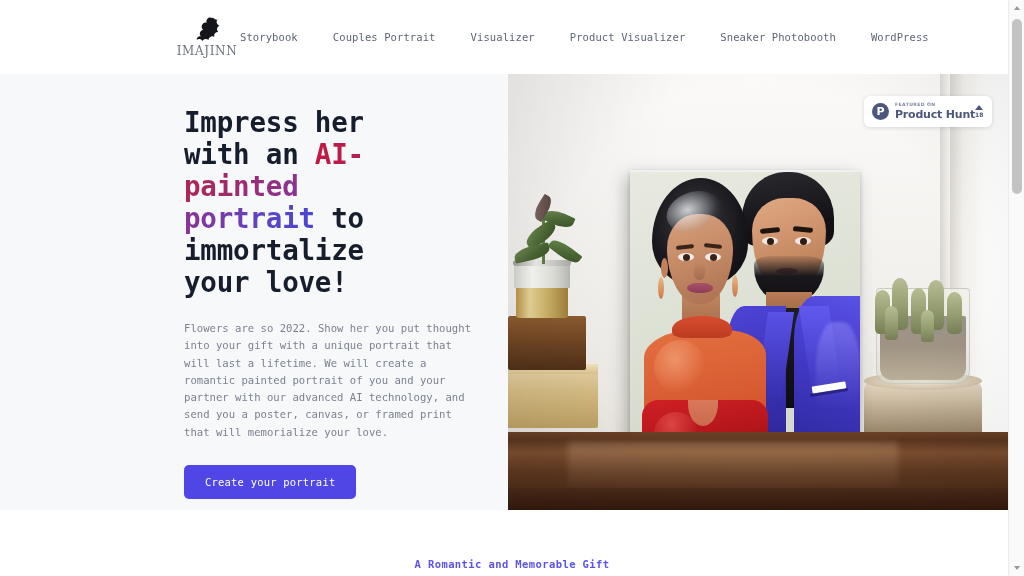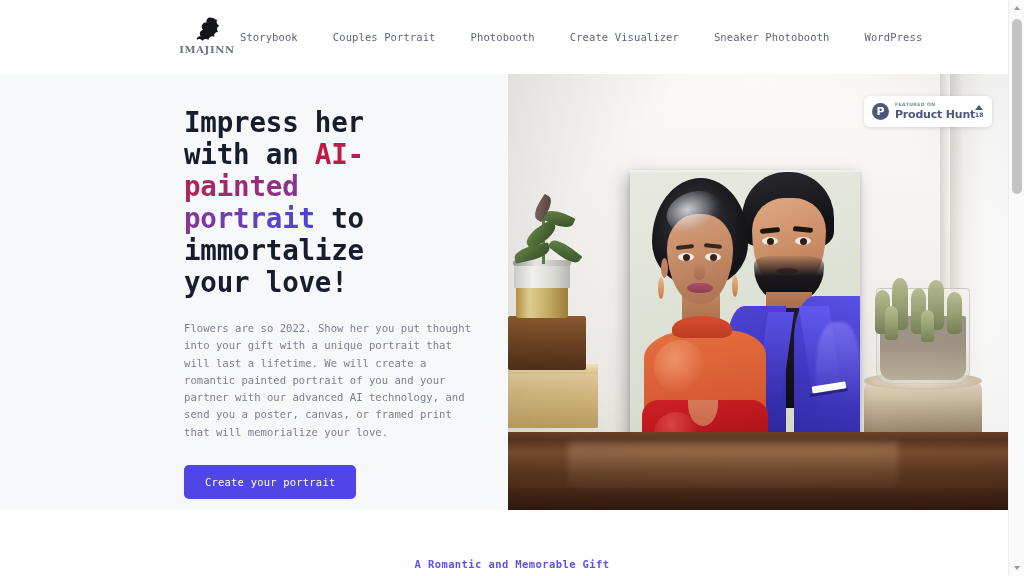--- a/index.html
+++ b/index.html
@@ -51,26 +51,25 @@
     justify-content: flex-start;
     cursor: pointer;
   }
   .brand-mark {
     width: 30px;
     height: 30px;
     display: block;
   }
   .brand-word {
     font-family: "DejaVu Serif", "Liberation Serif", serif;
-    font-size: 10px;
+    font-size: 12px;
     letter-spacing: 0.6px;
     color: #6d737d;
     margin-top: 0;
     white-space: nowrap;
-    font-weight: bold;
   }
 
   .nav {
     position: absolute;
     left: 240px;
     top: 0;
     height: 74px;
     display: flex;
     align-items: center;
     gap: 0;
@@ -557,22 +556,22 @@
         <svg class="brand-mark" viewBox="0 0 40 40">
           <path d="M27.5 5.5c-2.2-1.5-5.2-1.2-7 .9-1.3 1.5-1.6 3.4-1 5.1-2.1-.4-4.3.4-5.6 2.2-1.7 2.3-1.3 5.4.8 7.2-1.9.5-3.5 1.9-4.1 3.9-.5 1.7-.1 3.5 1 4.8-1.9-.2-3.8.7-4.8 2.4-.4.7-.6 1.4-.6 2.2 1.6-1.1 3.5-1.3 5.2-.6 1.1.5 2 1.3 2.5 2.4.9-1.6 2.5-2.6 4.3-2.7 1.4-.1 2.7.4 3.7 1.3.2-1.9 1.4-3.6 3.2-4.4 1.6-.7 3.4-.5 4.8.4-.7-1.8-.3-3.9 1.1-5.3 1.1-1.1 2.6-1.6 4-1.4-1.4-1.3-2-3.3-1.4-5.1.5-1.5 1.7-2.6 3.1-3.1-1.8-.6-3.2-2-3.7-3.9-.4-1.6 0-3.2 1-4.4-1.9.4-3.9-.2-5.2-1.6-.4-.4-.7-.9-.9-1.4z" fill="#15161b"></path>
           <path d="M18 17c2.5-2 6-1.6 8 .8 1.6 2 1.5 4.8-.1 6.7-1.4 1.7-3.7 2.3-5.7 1.6" fill="#15161b"></path>
         </svg>
         <span class="brand-word">IMAJINN</span>
       </div>
 
       <nav class="nav">
         <a class="nav-link">Storybook</a>
         <a class="nav-link">Couples Portrait</a>
-        <a class="nav-link">Photobooth</a>
-        <a class="nav-link">Create Visualizer</a>
+        <a class="nav-link">Visualizer</a>
+        <a class="nav-link">Product Visualizer</a>
         <a class="nav-link">Sneaker Photobooth</a>
         <a class="nav-link">WordPress</a>
       </nav>
 
     </div>
 
     <div class="hero">
 
       <div class="hero-left">
         <div class="hero-copy">

